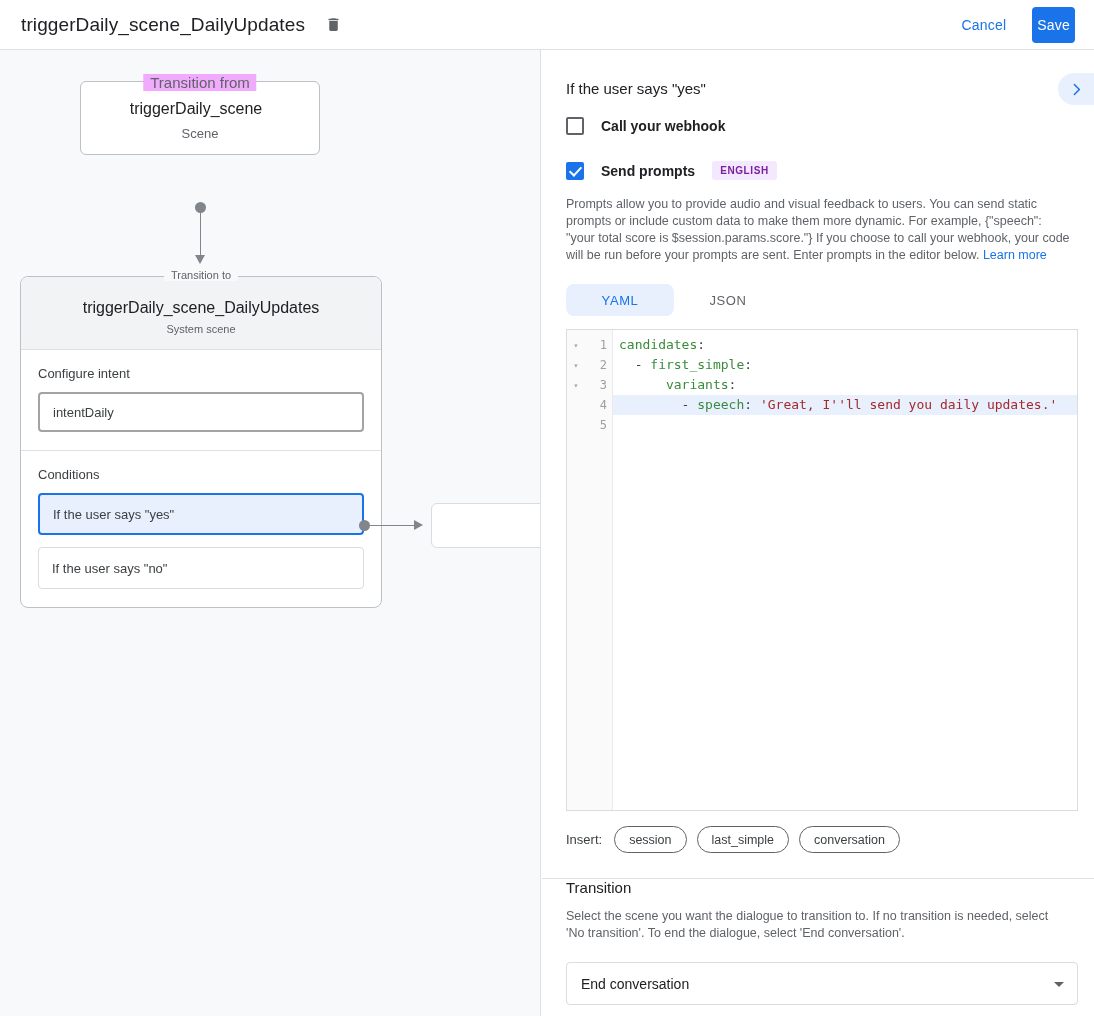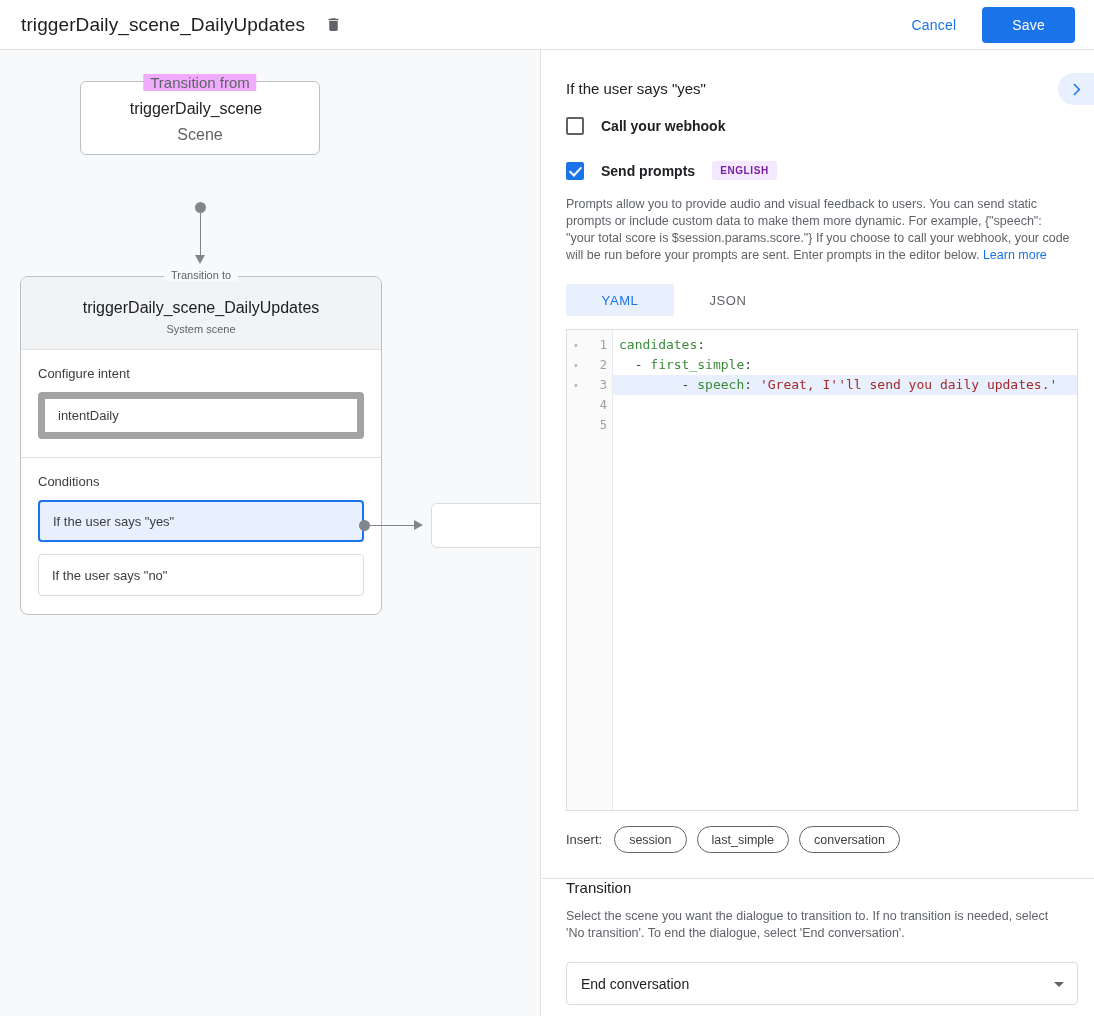--- a/index.html
+++ b/index.html
@@ -49,21 +49,21 @@
   .save-btn {
     margin-left: 16px; margin-right: 19px;
     background: #1a73e8;
     color: #fff;
     font-size: 14px;
     font-weight: 500;
     letter-spacing: 0.2px;
     border: none;
     border-radius: 4px;
     height: 36px;
-    padding: 0 30px;
+    padding: 0 5px;
     cursor: pointer;
     font-family: inherit;
   }
 
   
   .canvas {
     position: absolute;
     top: 50px; left: 0;
     width: 541px; height: 966px;
     background: #f8f9fa;
@@ -93,21 +93,21 @@
     position: absolute;
     top: 18px; left: 0; right: 8px;
     text-align: center;
     font-size: 16px;
     color: #202124;
   }
   .node-from .n-sub {
     position: absolute;
     top: 44px; left: 0; right: 0;
     text-align: center;
-    font-size: 16px;
+    font-size: 13px;
     color: #5f6368;
   }
 
   .conn-dot {
     position: absolute;
     left: 195px; top: 152px;
     width: 11px; height: 11px;
     border-radius: 50%;
     background: #80868b;
   }
@@ -157,22 +157,22 @@
   .node-section {
     padding: 16px 17px 18px;
     border-top: 1px solid #e0e0e0;
   }
   .section-label {
     font-size: 13px;
     color: #3c4043;
     margin-bottom: 11px;
   }
   .chip-field {
-    height: 47px;
-    border: 7px solid #a3a3a3;
+    height: 40px;
+    border: 2px solid #a3a3a3;
     border-radius: 4px;
     background: #fff;
     display: flex; align-items: center;
     padding: 0 13px;
     font-size: 13px;
     color: #3c4043;
     cursor: pointer;
   }
   .cond-item {
     height: 42px;
@@ -301,21 +301,21 @@
   .link { color: #1a73e8; cursor: pointer; text-decoration: none; }
 
   
   .tabs { display: flex; margin-top: 20px; }
   .tab {
     width: 108px; height: 32px;
     display: flex; align-items: center; justify-content: center;
     font-size: 13px;
     color: #5f6368;
     cursor: pointer;
-    border-radius: 0;
+    border-radius: 8px;
     letter-spacing: 0.6px;
   }
   .tab.active { background: #e8f0fe; color: #1a73e8; }
 
   
   .editor {
     margin-top: 13px;
     width: 512px; height: 482px;
     border: 1px solid #dadce0;
     background: #fff;
@@ -523,20 +523,21 @@
             <span class="gnum">4</span>
           </div>
           <div class="gline">
             <span class="fold"></span>
             <span class="gnum">5</span>
           </div>
         </div>
       <div class="code" id="codearea">
           <div class="cline"><span class="k">candidates</span><span class="p">:</span></div>
           <div class="cline"><span class="p">  - </span><span class="k">first_simple</span><span class="p">:</span></div>
+          <div class="cline"><span class="p">      </span><span class="k">variants</span><span class="p">:</span></div>
           <div class="cline hl"><span class="p">        - </span><span class="k">speech</span><span class="p">: </span><span class="s">'Great, I''ll send you daily updates.'</span></div>
           <div class="cline"></div>
         </div>
     </div>
 
     <div class="insert-row">
       <div class="insert-label">Insert:</div>
       <div class="insert-chip">session</div>
       <div class="insert-chip">last_simple</div>
       <div class="insert-chip">conversation</div>

